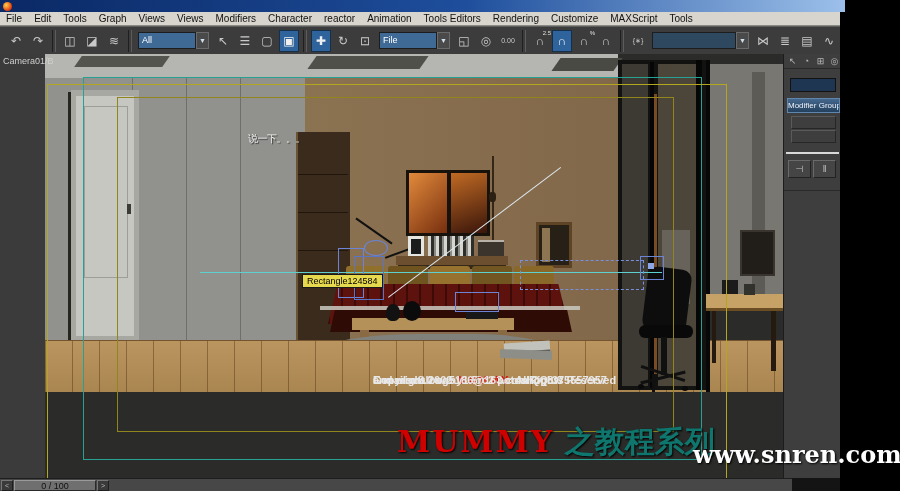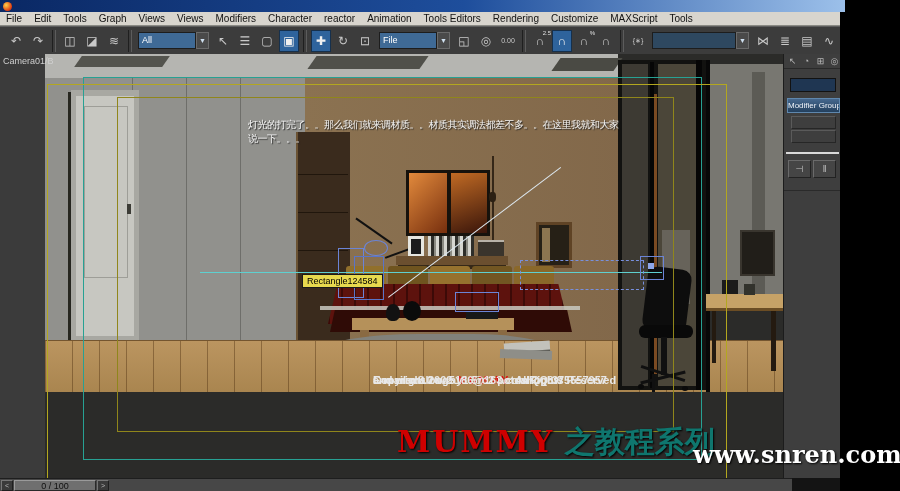--- a/index.html
+++ b/index.html
@@ -285,21 +285,20 @@
   <div class="ovl" style="left:388px;top:243px;width:216px;height:1px;background:#dde8f0;transform:rotate(-37deg);transform-origin:0 0"></div>
 
   <div class="wire" style="left:338px;top:194px;width:24px;height:48px"></div>
   <div class="wire" style="left:354px;top:202px;width:28px;height:42px;border-color:#5a74c8"></div>
   <div class="wire" style="left:364px;top:186px;width:22px;height:14px;border-radius:50%"></div>
   <div class="wire" style="left:455px;top:238px;width:42px;height:18px"></div>
   <div class="wire" style="left:520px;top:206px;width:122px;height:28px;border:1px dashed #7890de"></div>
   <div class="wire" style="left:640px;top:202px;width:22px;height:22px"></div>
   <div style="left:648px;top:209px;width:6px;height:6px;background:#8ea6e8;z-index:7"></div>
 
-  <div class="chatline" style="left:248px;top:64px">灯光的打完了。。那么我们就来调材质。。材质其实调法都差不多。。在这里我就和大家</div>
   <div class="chatline" style="left:248px;top:78px">说一下。。。</div>
   <div id="tooltip">Rectangle124584</div>
   <div id="copyblock">
     <div><span>Copyright 2002</span><span class="brand">MUMMY</span><span>AllRights Reserved</span></div>
     <div>and max8.0 v-ray1.5rc2 potoshop8.0</div>
     <div>E-mail:malong5186@163.com QQ:375557957</div>
   </div>
 </div>
 
 <div class="abs" id="cmdpanel">

